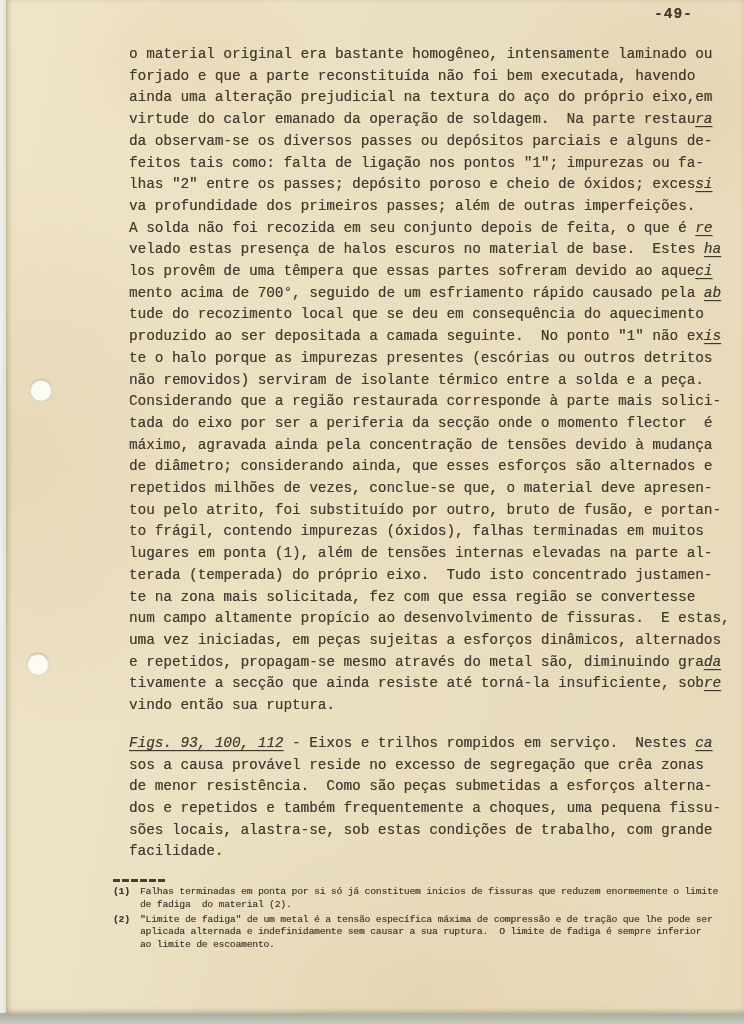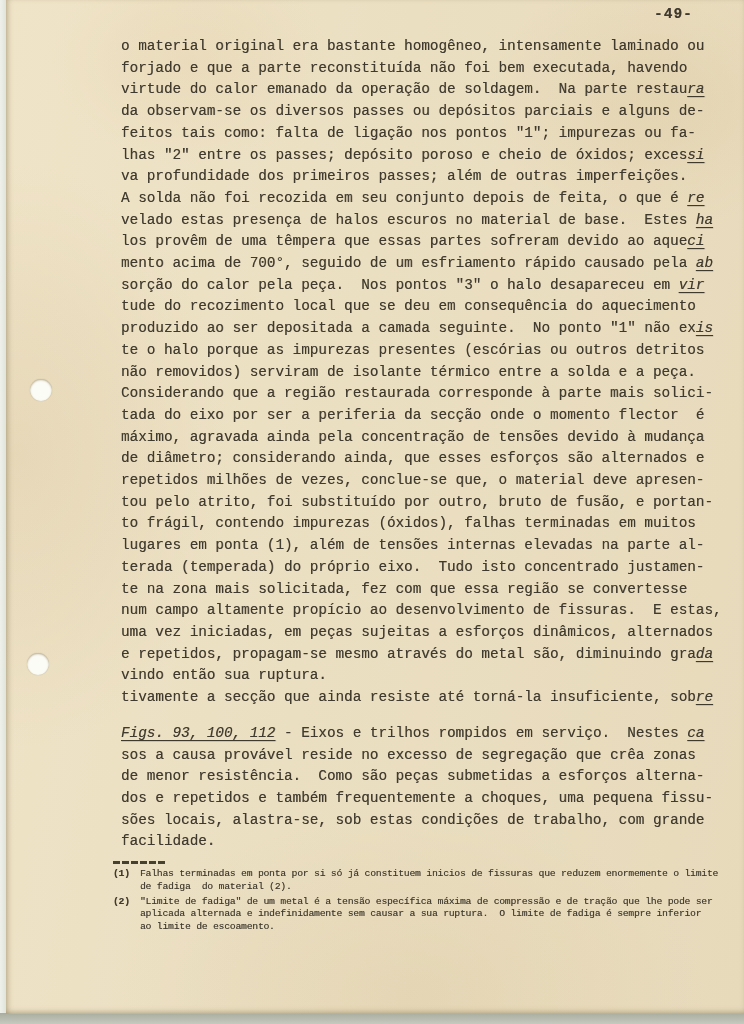--- a/index.html
+++ b/index.html
@@ -36,21 +36,21 @@
     position:absolute;width:22px;height:22px;border-radius:50%;
     background:#fcfcf6;
     box-shadow:0 1px 2px rgba(130,110,70,0.55) inset, 0 0 1px rgba(130,110,70,0.4);
   }
   .hole-1{left:24px;top:379px;}
   .hole-2{left:21px;top:653px;}
   .content{
     position:absolute;left:107px;top:28px;width:614px;
     color:#403a2e;
   }
-  .paragraph{margin:8px;}
+  .paragraph{margin:16px;}
   .paragraph.figs{margin-top:14px;}
   .line{
     white-space:pre;font-size:14.3px;line-height:21.7px;
     text-shadow:0.35px 0.35px 0 rgba(62,55,45,0.5);
   }
   .u{text-decoration:underline;text-underline-offset:3px;font-style:italic;}
   .fn-separator{
     margin-top:4px;width:52px;height:3px;
     background:repeating-linear-gradient(90deg,#46402f 0 7px,transparent 7px 9px);
   }
@@ -75,49 +75,49 @@
 <div class="paper">
   <div class="page-number">-49-</div>
   <div class="punch-hole hole-1"></div>
   <div class="punch-hole hole-2"></div>
 
   <div class="content">
     <div id="paragraphs">
         <div class="paragraph body">
           <div class="line"><span>o material original era bastante homogêneo, intensamente laminado ou</span></div>
           <div class="line"><span>forjado e que a parte reconstituída não foi bem executada, havendo</span></div>
+          <div class="line"><span>ainda uma alteração prejudicial na textura do aço do próprio eixo,em</span></div>
           <div class="line"><span>virtude do calor emanado da operação de soldagem.  Na parte restau</span><span class="u">ra</span></div>
           <div class="line"><span>da observam-se os diversos passes ou depósitos parciais e alguns de-</span></div>
           <div class="line"><span>feitos tais como: falta de ligação nos pontos "1"; impurezas ou fa-</span></div>
           <div class="line"><span>lhas "2" entre os passes; depósito poroso e cheio de óxidos; exces</span><span class="u">si</span></div>
           <div class="line"><span>va profundidade dos primeiros passes; além de outras imperfeições.</span></div>
           <div class="line"><span>A solda não foi recozida em seu conjunto depois de feita, o que é </span><span class="u">re</span></div>
           <div class="line"><span>velado estas presença de halos escuros no material de base.  Estes </span><span class="u">ha</span></div>
           <div class="line"><span>los provêm de uma têmpera que essas partes sofreram devido ao aque</span><span class="u">ci</span></div>
           <div class="line"><span>mento acima de 700°, seguido de um esfriamento rápido causado pela </span><span class="u">ab</span></div>
-          <div class="line"><span>sorção do calor pela peça.  Nos pontos "3" o halo desapareceu em </span><span class="u">vir</span></div>
           <div class="line"><span>tude do recozimento local que se deu em consequência do aquecimento</span></div>
           <div class="line"><span>produzido ao ser depositada a camada seguinte.  No ponto "1" não ex</span><span class="u">is</span></div>
           <div class="line"><span>te o halo porque as impurezas presentes (escórias ou outros detritos</span></div>
           <div class="line"><span>não removidos) serviram de isolante térmico entre a solda e a peça.</span></div>
           <div class="line"><span>Considerando que a região restaurada corresponde à parte mais solici-</span></div>
           <div class="line"><span>tada do eixo por ser a periferia da secção onde o momento flector  é</span></div>
           <div class="line"><span>máximo, agravada ainda pela concentração de tensões devido à mudança</span></div>
           <div class="line"><span>de diâmetro; considerando ainda, que esses esforços são alternados e</span></div>
           <div class="line"><span>repetidos milhões de vezes, conclue-se que, o material deve apresen-</span></div>
           <div class="line"><span>tou pelo atrito, foi substituído por outro, bruto de fusão, e portan-</span></div>
           <div class="line"><span>to frágil, contendo impurezas (óxidos), falhas terminadas em muitos</span></div>
           <div class="line"><span>lugares em ponta (1), além de tensões internas elevadas na parte al-</span></div>
           <div class="line"><span>terada (temperada) do próprio eixo.  Tudo isto concentrado justamen-</span></div>
           <div class="line"><span>te na zona mais solicitada, fez com que essa região se convertesse</span></div>
           <div class="line"><span>num campo altamente propício ao desenvolvimento de fissuras.  E estas,</span></div>
           <div class="line"><span>uma vez iniciadas, em peças sujeitas a esforços dinâmicos, alternados</span></div>
           <div class="line"><span>e repetidos, propagam-se mesmo através do metal são, diminuindo gra</span><span class="u">da</span></div>
+          <div class="line"><span>tivamente a secção que ainda resiste até torná-la insuficiente, sob</span><span class="u">re</span></div>
           <div class="line"><span>vindo então sua ruptura.</span></div>
-          <div class="line"><span>tivamente a secção que ainda resiste até torná-la insuficiente, sob</span><span class="u">re</span></div>
         </div>
         <div class="paragraph figs">
           <div class="line"><span class="u">Figs. 93, 100, 112</span><span> - Eixos e trilhos rompidos em serviço.  Nestes </span><span class="u">ca</span></div>
           <div class="line"><span>sos a causa provável reside no excesso de segregação que crêa zonas</span></div>
           <div class="line"><span>de menor resistência.  Como são peças submetidas a esforços alterna-</span></div>
           <div class="line"><span>dos e repetidos e também frequentemente a choques, uma pequena fissu-</span></div>
           <div class="line"><span>sões locais, alastra-se, sob estas condições de trabalho, com grande</span></div>
           <div class="line"><span>facilidade.</span></div>
         </div>
       </div>

